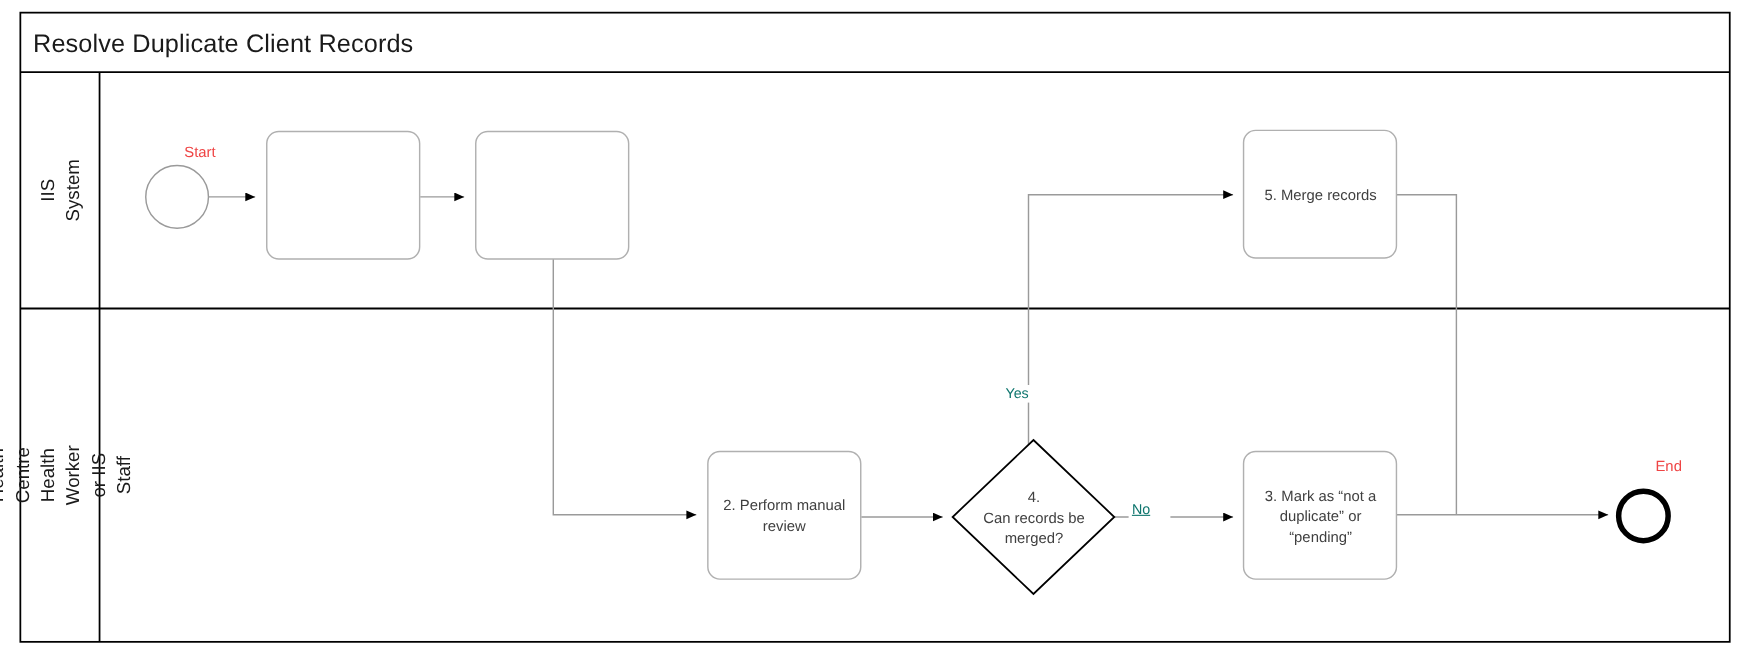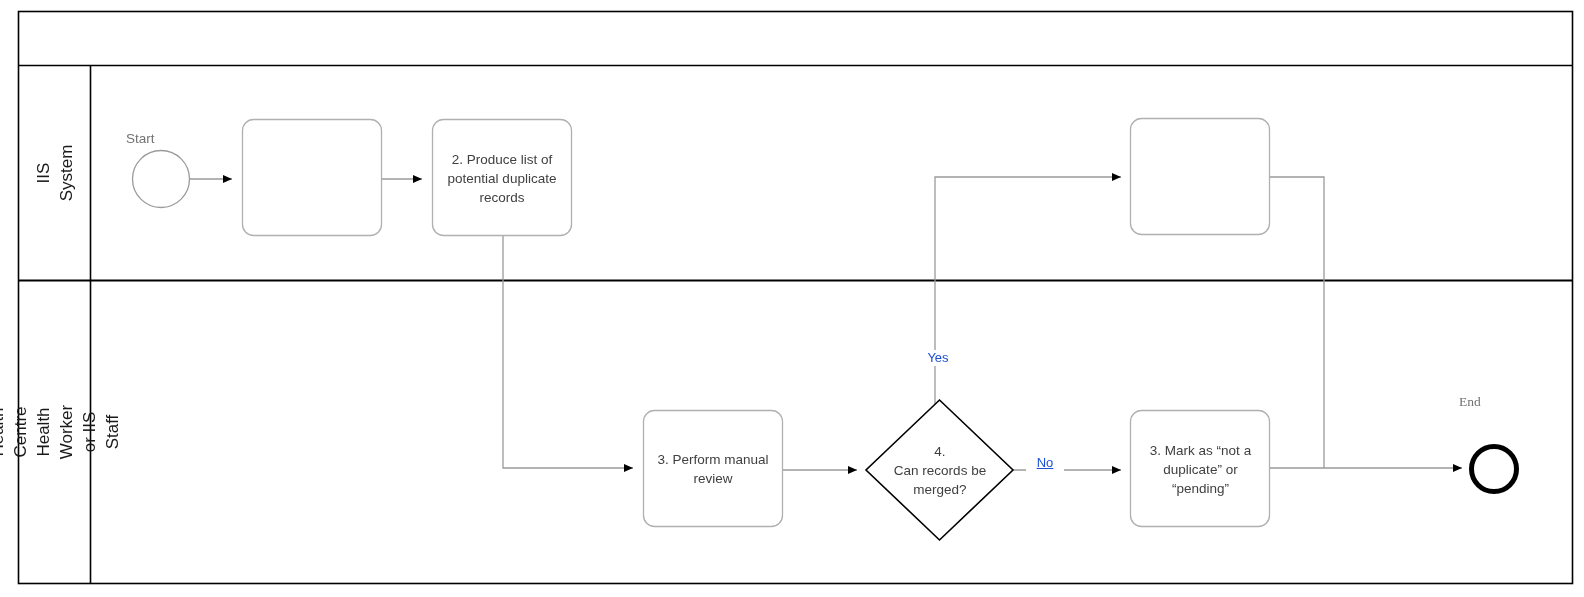--- a/index.html
+++ b/index.html
@@ -53,32 +53,32 @@
   .pool-title {
     position: absolute;
     display: flex;
     align-items: center;
     color: #1a1a1a;
     font-size: 23px;
     letter-spacing: 0.1px;
   }
   .edge-label {
     position: absolute;
-    color: #1d4ed8;
+    color: #0f766e;
     font-size: 13px;
     line-height: 16px;
-    text-align: center;
+    text-align: left;
     background: #ffffff;
     padding: 0 3px;
   }
   .event-label {
     position: absolute;
-    color: #737373;
+    color: #ef4444;
     font-size: 13.5px;
-    text-align: left;
+    text-align: right;
   }
   .gateway-label {
     position: absolute;
     display: flex;
     align-items: center;
     justify-content: center;
     text-align: center;
     color: #404040;
     font-size: 13.5px;
     line-height: 19px;
@@ -131,42 +131,41 @@
 
     <rect x="242.5" y="119.5" width="139" height="116" rx="11" ry="11" fill="#ffffff" stroke="#b0b0b0" stroke-width="1.3"></rect>
     <rect x="432.5" y="119.5" width="139" height="116" rx="11" ry="11" fill="#ffffff" stroke="#b0b0b0" stroke-width="1.3"></rect>
     <rect x="643.5" y="410.5" width="139" height="116" rx="11" ry="11" fill="#ffffff" stroke="#b0b0b0" stroke-width="1.3"></rect>
     <rect x="1130.5" y="118.5" width="139" height="116" rx="11" ry="11" fill="#ffffff" stroke="#b0b0b0" stroke-width="1.3"></rect>
     <rect x="1130.5" y="410.5" width="139" height="116" rx="11" ry="11" fill="#ffffff" stroke="#b0b0b0" stroke-width="1.3"></rect>
 
     <polygon points="939.5,400 1013,470 939.5,540 866,470" fill="#ffffff" stroke="#000000" stroke-width="1.6"></polygon>
   </svg>
 
+  <div class="pool-title" style="left:30px; top:18px; width:700px; height:42px;">Resolve Duplicate Client Records</div>
 
   <div class="lane-label" style="left:20px; top:66px; width:70px; height:214px;">
     <span class="rot">IIS System</span>
   </div>
 
   <div class="lane-label" style="left:20px; top:281px; width:70px; height:302px;">
     <span class="rot">Health Centre
 Health Worker or IIS Staff</span>
   </div>
 
   <div class="event-label" style="left:126px; top:131px; width:70px;">Start</div>
 
-  <div class="event-label" style="left:1459px; top:394px; width:70px;font-family:Liberation Serif, serif;">End</div>
+  <div class="event-label" style="left:1459px; top:416px; width:70px;">End</div>
 
 
-  <div class="node-label" style="left:429px; top:120px; width:146px; height:116px;">2. Produce list of
-potential duplicate
-records</div>
 
-  <div class="node-label" style="left:641px; top:411px; width:144px; height:116px;">3. Perform manual
+  <div class="node-label" style="left:641px; top:411px; width:144px; height:116px;">2. Perform manual
 review</div>
 
+  <div class="node-label" style="left:1131px; top:119px; width:139px; height:116px;">5. Merge records</div>
 
   <div class="node-label" style="left:1129px; top:411px; width:143px; height:116px;">3. Mark as “not a
 duplicate” or
 “pending”</div>
 
   <div class="gateway-label" style="left:865px; top:412px; width:150px; height:116px;">4.
 Can records be
 merged?</div>
 
   <div class="edge-label" style="left:911px; top:350px; width:48px;">Yes</div>

